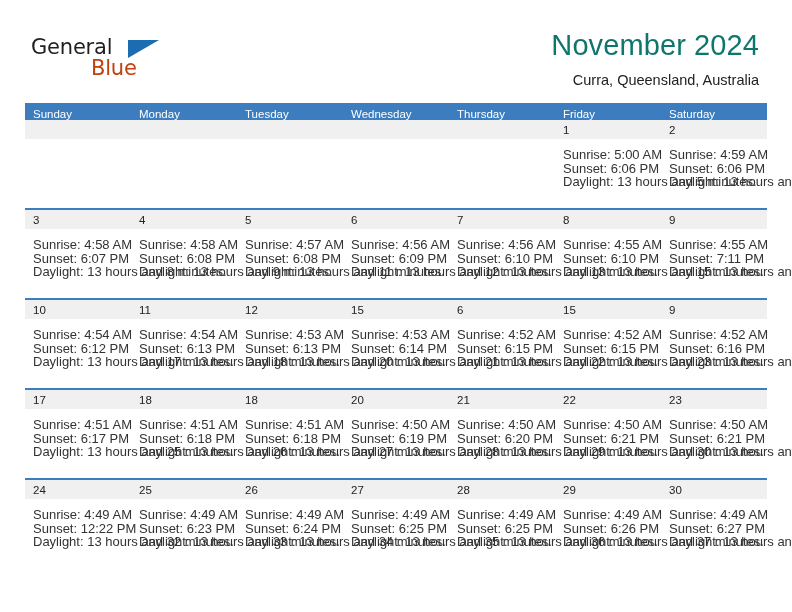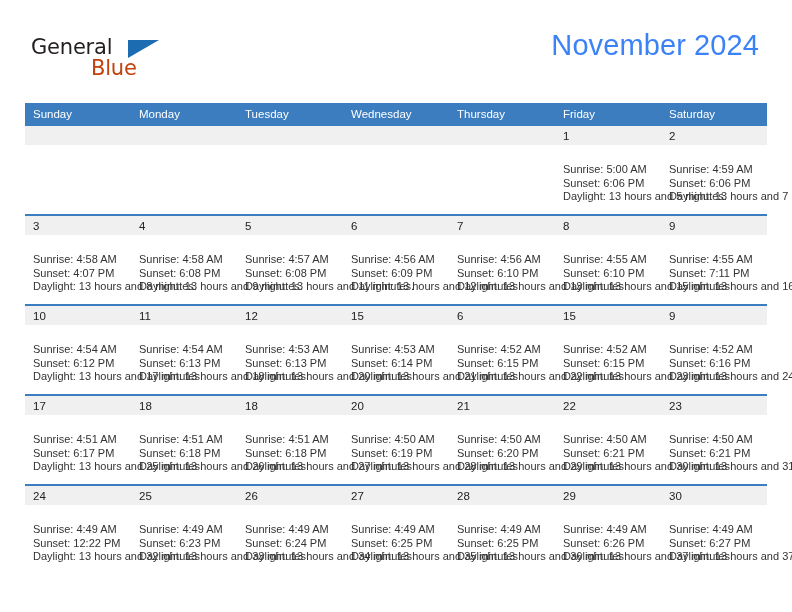--- a/index.html
+++ b/index.html
@@ -68,21 +68,21 @@
 
   .title-block {
     position: absolute;
     right: 33px;
     top: 28px;
     text-align: right;
   }
   .cal-title {
     font-size: 29px;
     font-weight: normal;
-    color: #3b82f6;
+    color: #0f766e;
     line-height: 34px;
     letter-spacing: 0.1px;
     white-space: nowrap;
   }
   .cal-subtitle {
     margin-top: 10px;
     font-size: 14.5px;
     color: #222222;
     line-height: 17px;
     white-space: nowrap;
@@ -99,21 +99,21 @@
     border-collapse: collapse;
     table-layout: fixed;
     width: 742px;
   }
   table.cal th {
     background: #3b7dbf;
     color: #ffffff;
     font-size: 11.5px;
     font-weight: normal;
     text-align: left;
-    padding: 5px 0 6px 8px;
+    padding: 5px 0 0 8px;
     height: 12px;
     border: none;
   }
   table.cal td {
     vertical-align: top;
     padding: 0;
     border: none;
     border-top: 2px solid #3b7dbf;
     height: 88px;
     background: #ffffff;
@@ -129,22 +129,22 @@
   .daynum-band {
     background: #f0f0f0;
     height: 19px;
     padding: 3px 0 0 8px;
     box-sizing: border-box;
     font-size: 11.5px;
     color: #222222;
     line-height: 14px;
   }
   .cell-body {
-    padding: 18px 8px 0 8px;
-    font-size: 11px;
+    padding: 9px 8px 0 8px;
+    font-size: 13px;
     line-height: 13.6px;
     color: #333333;
   }
   .cell-body div {
     white-space: nowrap;
   }
   .cell-empty .daynum-band {
     background: #f0f0f0;
   }
   .daylight-wrap {
@@ -160,20 +160,21 @@
   <div class="header">
 
     <div class="logo">
       <span class="logo-general">General</span>
       <span class="logo-triangle"></span>
       <span class="logo-blue">Blue</span>
     </div>
 
     <div class="title-block">
       <div class="cal-title">November 2024</div>
+      <div class="cal-subtitle">Curra, Queensland, Australia</div>
     </div>
 
   </div>
 
   <div class="calendar">
     <table class="cal">
       <colgroup>
         <col style="width:106px">
           <col style="width:106px">
           <col style="width:106px">
@@ -240,21 +241,21 @@
                 </div>
               </div>
             </td>
           </tr>
           <tr class="week">
             <td>
               <div class="cell-inner">
                 <div class="daynum-band">3</div>
                 <div class="cell-body">
                   <div>Sunrise: 4:58 AM</div>
-                  <div>Sunset: 4:07 PM</div>
+                  <div>Sunset: 6:07 PM</div>
                   <div class="daylight-wrap">Daylight: 13 hours and 8 minutes.</div>
                 </div>
               </div>
             </td>
             <td>
               <div class="cell-inner">
                 <div class="daynum-band">4</div>
                 <div class="cell-body">
                   <div>Sunrise: 4:58 AM</div>
                   <div>Sunset: 6:08 PM</div>

